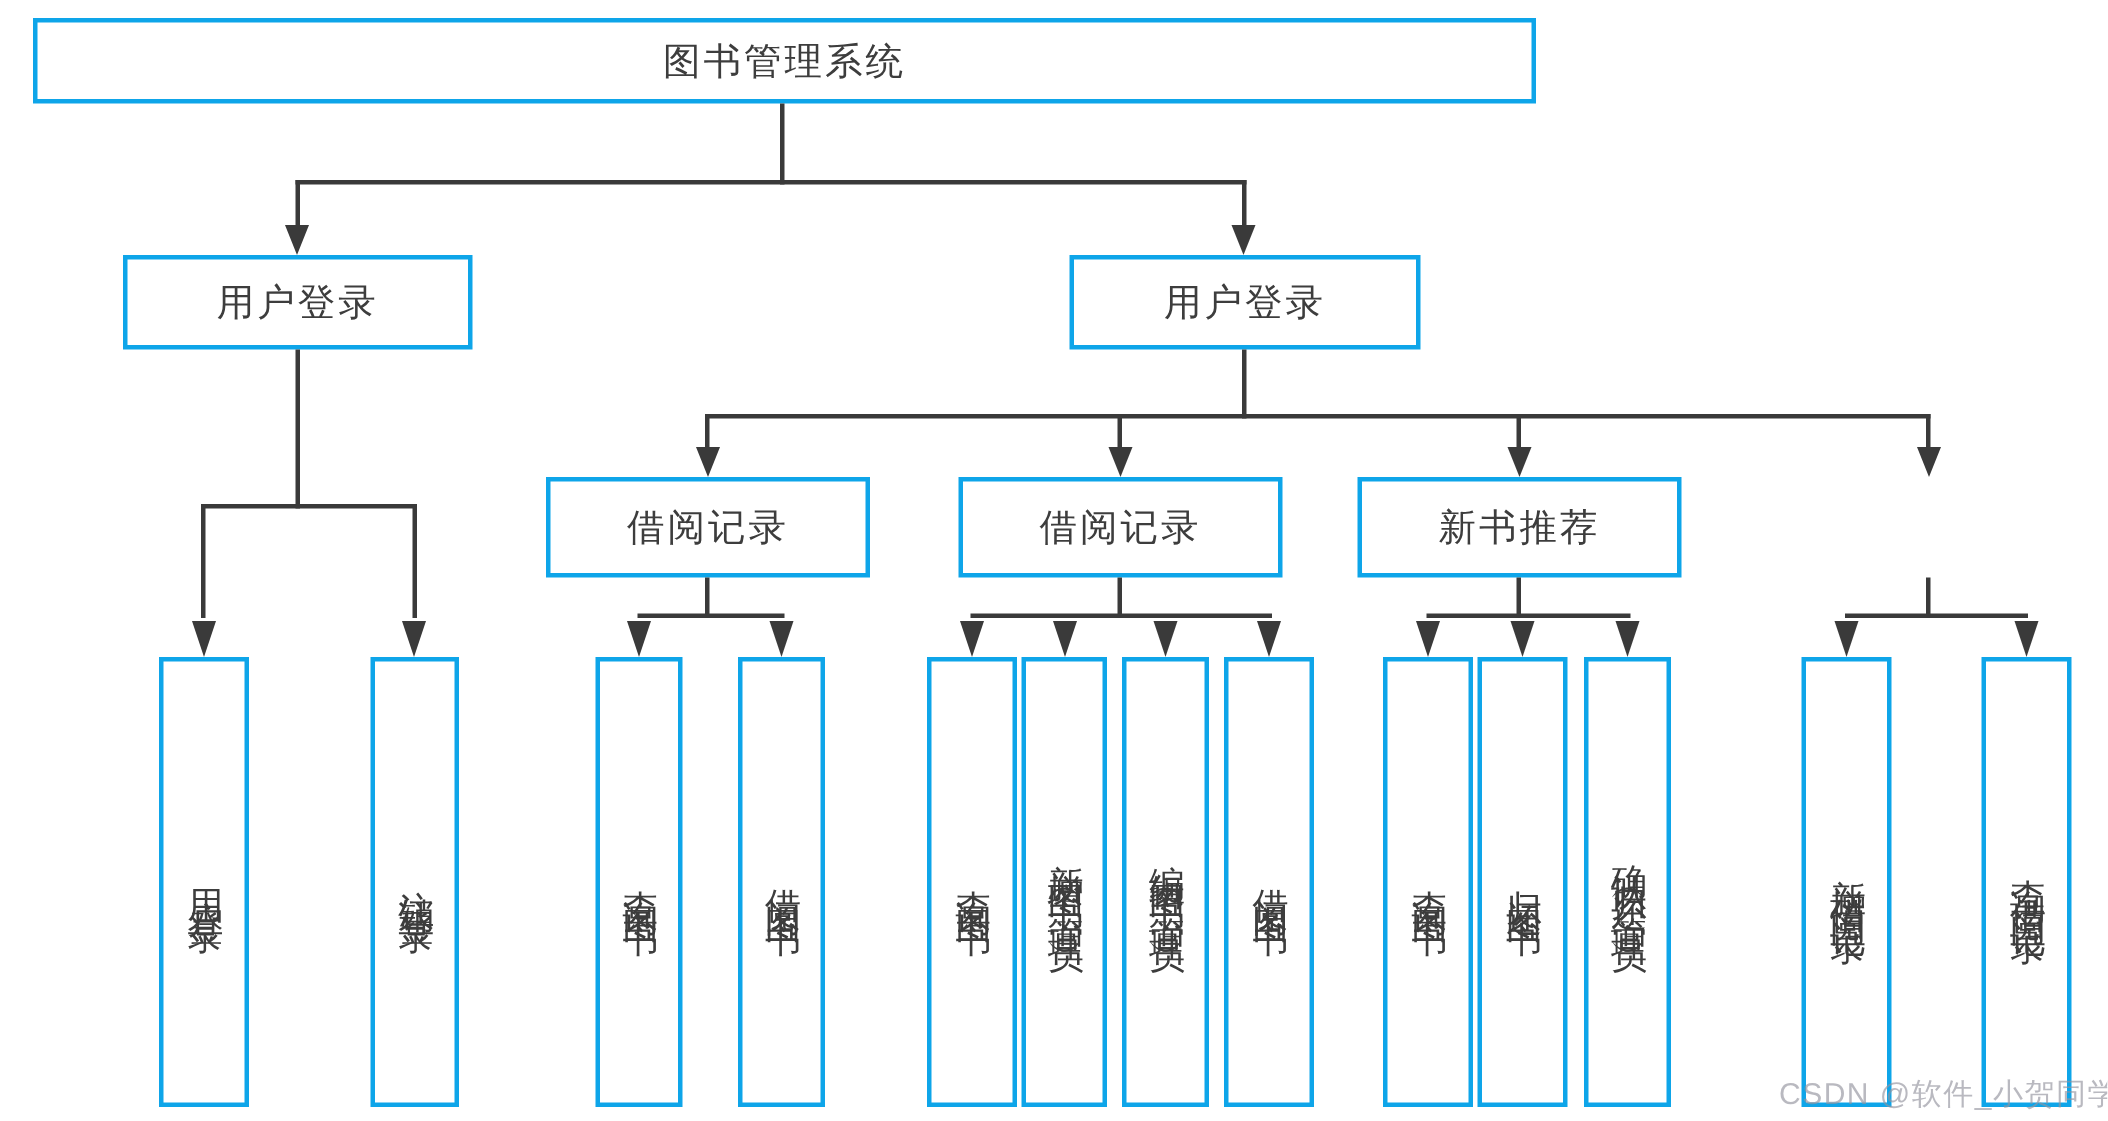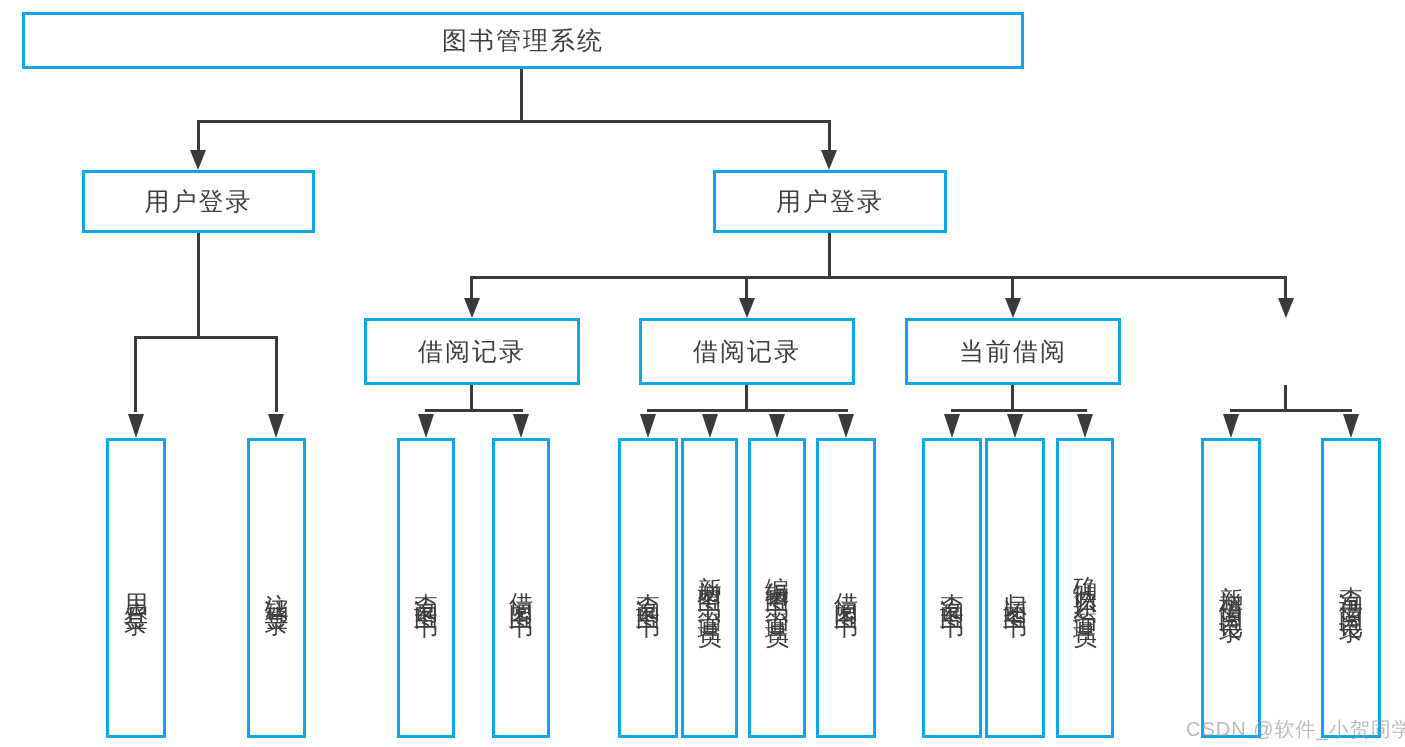--- a/index.html
+++ b/index.html
@@ -39,21 +39,21 @@
 
 <div class="canvas">
 
   <div class="box hbox" style="left:22px;top:12px;width:1002px;height:57px">图书管理系统</div>
 
   <div class="box hbox" style="left:82px;top:170px;width:233px;height:63px">用户登录</div>
   <div class="box hbox" style="left:713px;top:170px;width:234px;height:63px">用户登录</div>
 
   <div class="box hbox" style="left:364px;top:318px;width:216px;height:67px">借阅记录</div>
   <div class="box hbox" style="left:639px;top:318px;width:216px;height:67px">借阅记录</div>
-  <div class="box hbox" style="left:905px;top:318px;width:216px;height:67px">当前借阅</div>
+  <div class="box hbox" style="left:905px;top:318px;width:216px;height:67px">新书推荐</div>
 
   <div class="box vbox" style="left:106px;top:438px;width:60px;height:300px">用户登录</div>
   <div class="box vbox" style="left:247px;top:438px;width:59px;height:300px">注销登录</div>
 
   <div class="box vbox" style="left:397px;top:438px;width:58px;height:300px">查询图书</div>
   <div class="box vbox" style="left:492px;top:438px;width:58px;height:300px">借阅图书</div>
 
   <div class="box vbox" style="left:618px;top:438px;width:60px;height:300px">查询图书</div>
   <div class="box vbox" style="left:681px;top:438px;width:57px;height:300px">新增图书（管理员）</div>
   <div class="box vbox" style="left:748px;top:438px;width:58px;height:300px">编辑图书（管理员）</div>

